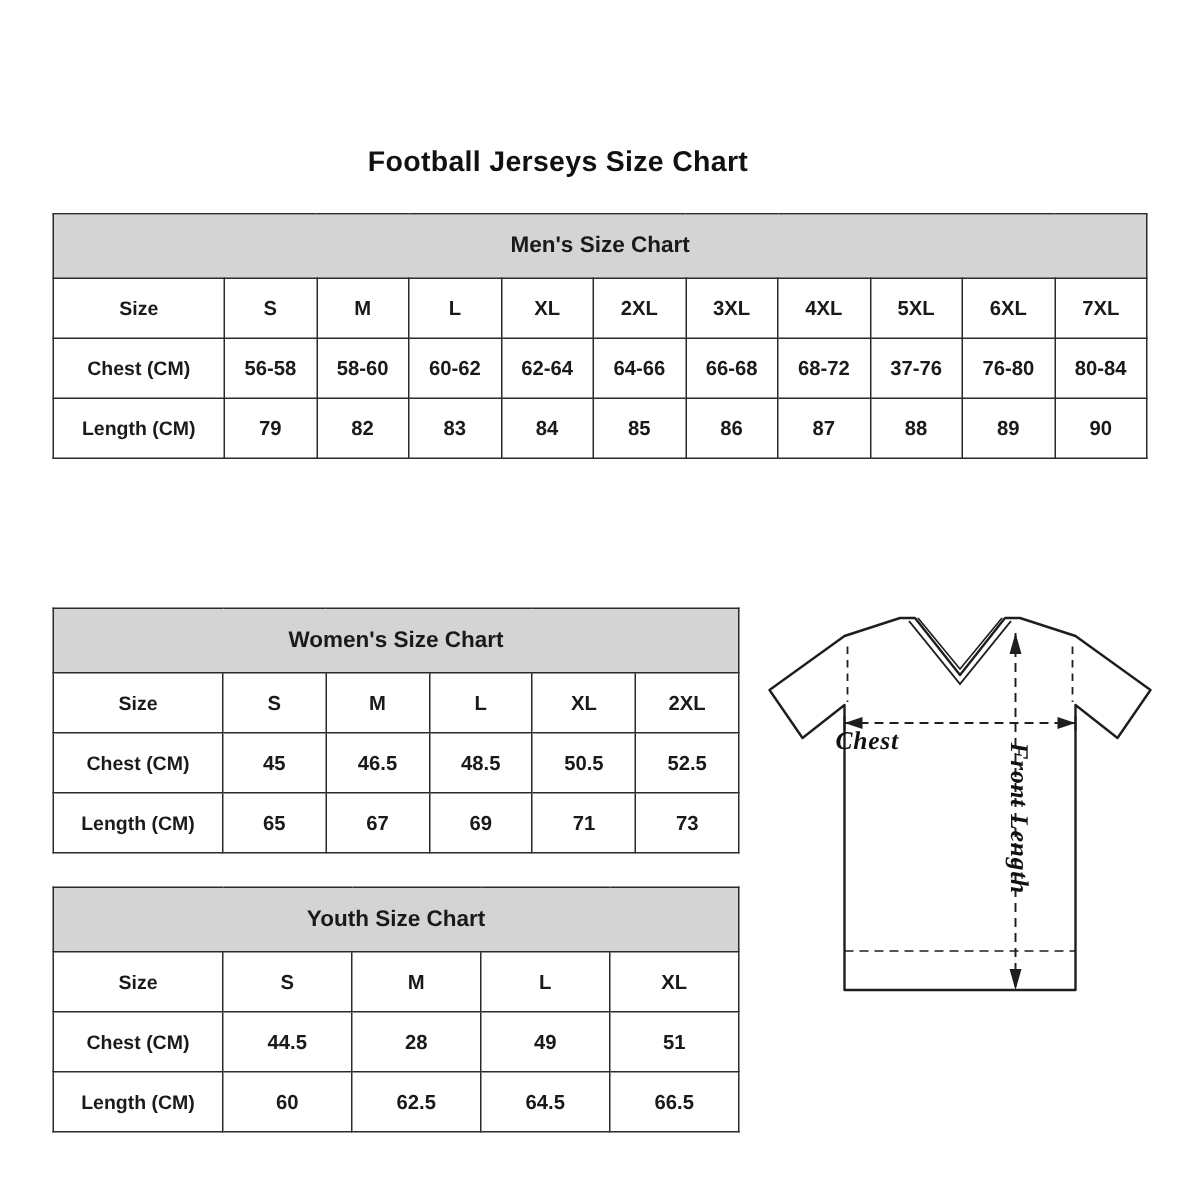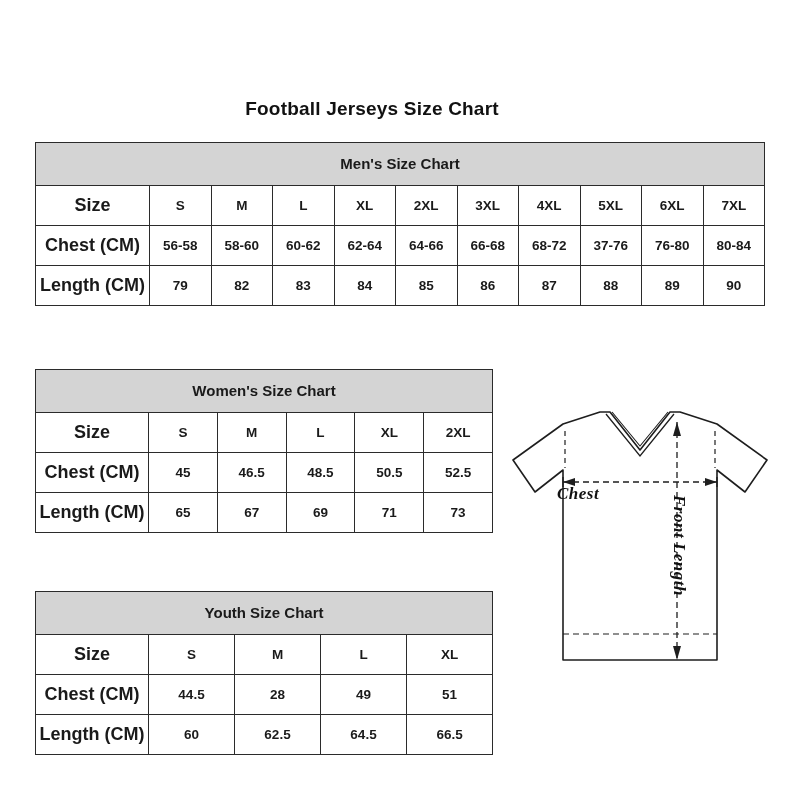--- a/index.html
+++ b/index.html
@@ -48,40 +48,40 @@
     white-space: nowrap;
   }
   table.size-table td.caption-cell {
     background: #d4d4d4;
     font-size: 15px;
     font-weight: bold;
     height: 42px;
     line-height: 42px;
   }
   table.size-table td.row-head {
-    font-size: 18px;
+    font-size: 13px;
   }
 
   
   #mens-table-wrap {
     position: absolute;
     left: 35px;
     top: 142px;
   }
   #mens-table { width: 730px; }
   #mens-table col.label-col { width: 114px; }
   #mens-table col.data-col  { width: 61.5px; }
 
   
   #womens-table-wrap {
     position: absolute;
     left: 35px;
     top: 369px;
   }
-  #womens-table { width: 457px; }
+  #womens-table { width: 457px; margin-top: 36px; }
   #womens-table col.label-col { width: 113px; }
   #womens-table col.data-col  { width: 68.8px; }
 
   
   #youth-table-wrap {
     position: absolute;
     left: 35px;
     top: 547px;
   }
   #youth-table { width: 457px; margin-top: 44px; }

